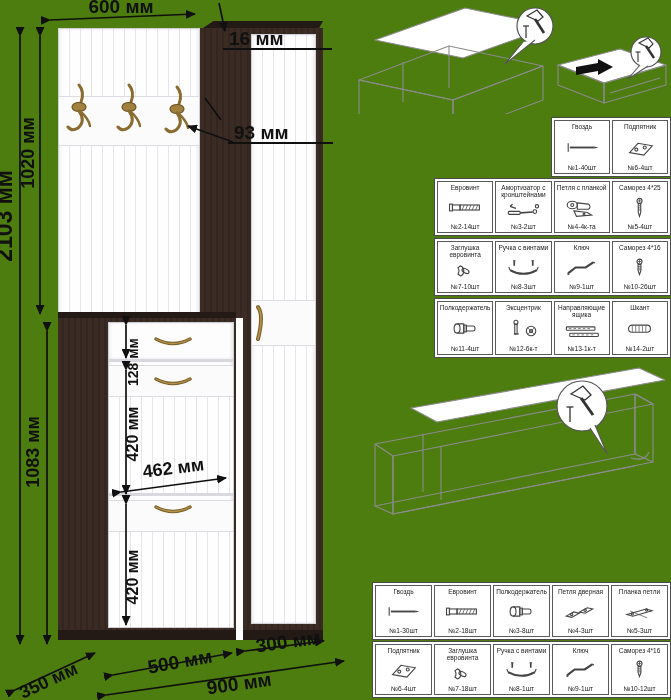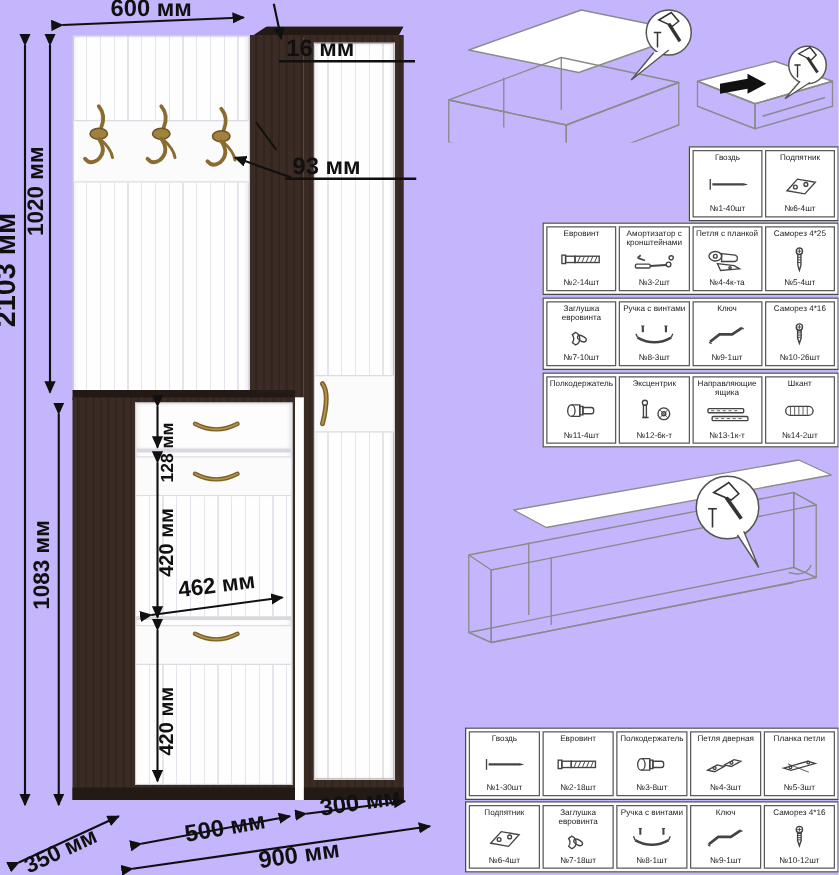--- a/index.html
+++ b/index.html
@@ -1,16 +1,16 @@
 <!DOCTYPE html>
 <html><head>
 <meta charset="utf-8">
 <style>
   html,body{margin:0;padding:0;background:#fff;}
-  #stage{position:relative;width:671px;height:700px;background:#c4b5fd;overflow:hidden;
+  #stage{position:relative;width:671px;height:700px;background:#4d7c0f;overflow:hidden;
          font-family:"Liberation Sans",sans-serif;}
   .abs{position:absolute;box-sizing:border-box;}
   .wood{position:absolute;box-sizing:border-box;
         background:repeating-linear-gradient(90deg,#3a2b25 0 4px,#34261f 4px 6px);}
   .wooddark{position:absolute;background:#241a15;}
   .front{position:absolute;box-sizing:border-box;background:#fdfdfe;
          box-shadow:inset -2px 0 3px rgba(0,0,0,.07), inset 2px 0 3px rgba(0,0,0,.05);}
   .vplanks{background:repeating-linear-gradient(90deg,#fefefe 0 10px,#e5e5eb 10px 11px);}
   .band{border-top:1px solid #dcdce2;border-bottom:1px solid #dcdce2;background:#fbfbfc;}
   svg.overlay{position:absolute;left:0;top:0;}

